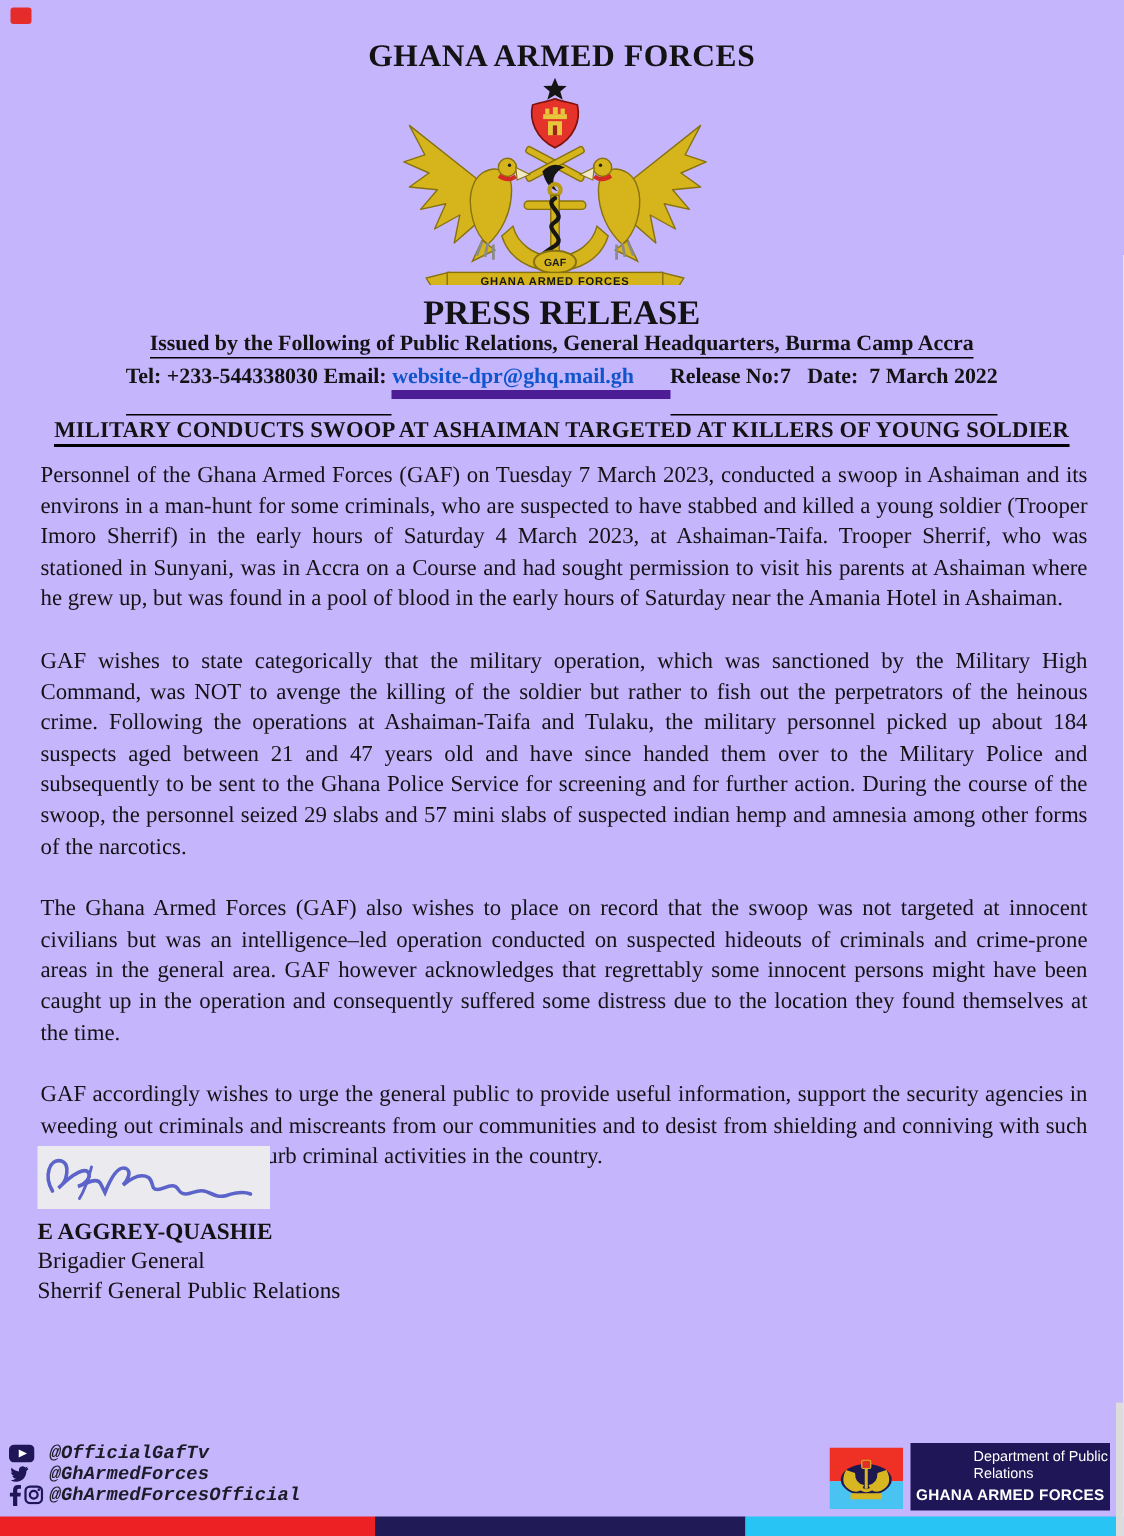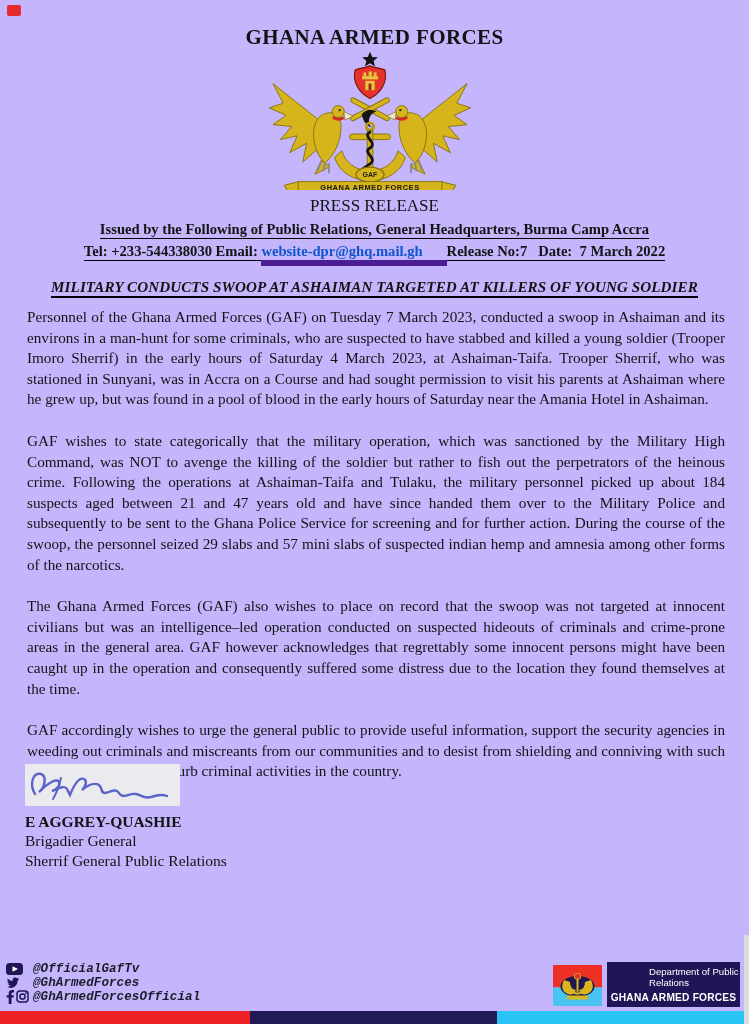--- a/index.html
+++ b/index.html
@@ -4,29 +4,29 @@
 <style>
   html,body{margin:0;padding:0;background:#fff;}
   .page{position:relative;width:749px;height:1024px;background:#c4b5fd;overflow:hidden;
         font-family:"Liberation Serif",serif;color:#131313;}
   
   .corner-icon{position:absolute;left:7px;top:5px;width:14px;height:11px;background:#e62b2b;border-radius:2px;}
   
   .doc-title{position:absolute;top:25px;left:0;right:0;text-align:center;
              font-size:21px;font-weight:bold;letter-spacing:.4px;}
   .crest-wrap{position:absolute;left:265px;top:50px;width:210px;height:140px;}
-  .press-release{position:absolute;top:196px;left:0;right:0;text-align:center;font-size:17px;font-weight:normal;}
+  .press-release{position:absolute;top:196px;left:0;right:0;text-align:center;font-size:23px;font-weight:bold;}
   .issued-line{position:absolute;top:221px;left:0;right:0;text-align:center;font-size:14.6px;font-weight:bold;}
   .issued-line span{border-bottom:1.6px solid #000;padding-bottom:1px;}
   .contact-line{position:absolute;top:243px;left:0;right:0;text-align:center;
                 font-size:14.6px;font-weight:bold;white-space:pre;}
-  .contact-line .seg{border-bottom:1.6px solid #000;padding-bottom:1px;}
+  .contact-line .seg{border-bottom:1.6px solid #000;padding-bottom:17px;}
   .email-link{color:#1155cc;border-bottom:6px solid #4c1d95;padding-bottom:1px;padding-right:24px;}
   .headline{position:absolute;top:279px;left:0;right:0;text-align:center;
-            font-size:15.1px;font-weight:bold;letter-spacing:.1px;font-style:italic;}
+            font-size:15.1px;font-weight:bold;letter-spacing:.1px;}
   .headline span{border-bottom:2px solid #000;padding-bottom:1px;}
   
   .body-text{position:absolute;top:307px;left:27px;width:698px;
              font-size:15.2px;line-height:20.6px;text-align:justify;}
   .body-text p{margin:0 0 21px 0;}
   
   .sig-block{position:absolute;left:25px;top:764px;}
   .sig-img{width:155px;height:42px;background:#ebebef;}
   .sig-name{font-weight:bold;font-size:15.5px;margin-top:7px;}
   .sig-rank,.sig-title{font-size:15.5px;line-height:20px;}

